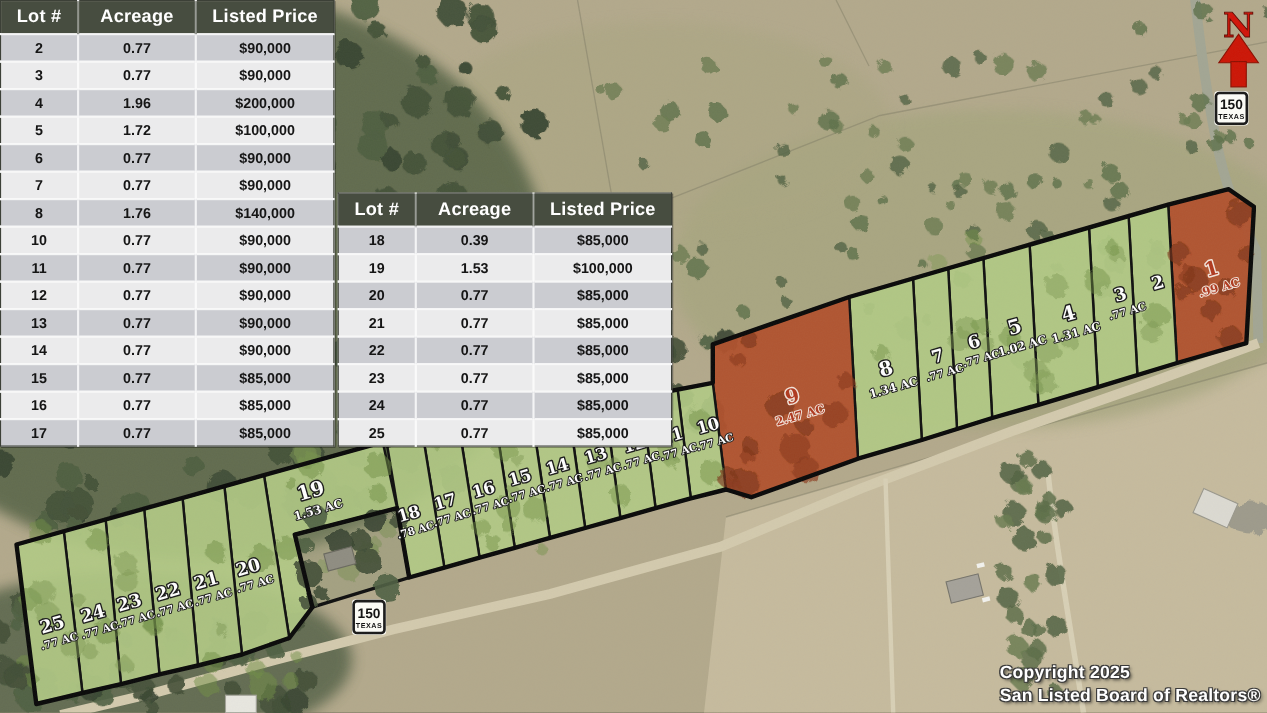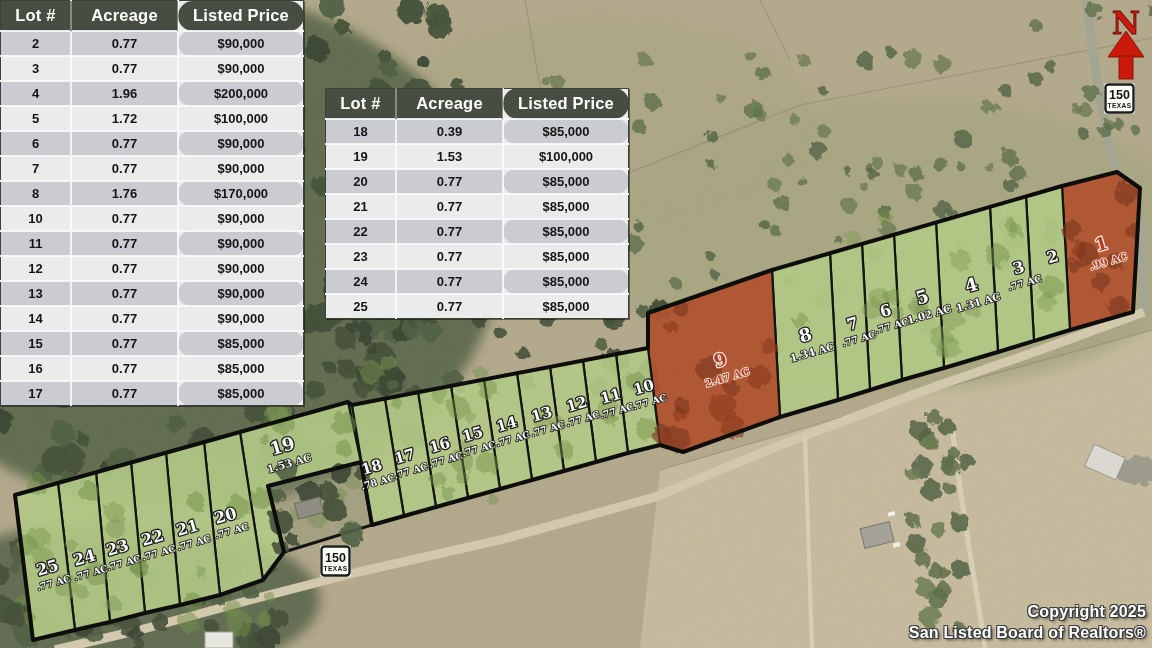--- a/index.html
+++ b/index.html
@@ -2,41 +2,41 @@
 <html><head>
 <meta charset="utf-8">
 <style>
   html,body{margin:0;padding:0;background:#222;}
   .stage{
     position:relative;width:1152px;height:648px;overflow:hidden;
     font-family:"Liberation Sans",sans-serif;background:#b3a98c;
   }
   .stage svg{position:absolute;inset:0;display:block;}
   
-  .tables{position:absolute;top:0;left:0;display:flex;gap:21px;align-items:center;}
+  .tables{position:absolute;top:0;left:0;display:flex;gap:3px;align-items:flex-end;}
   table.price{border-collapse:collapse;border:1px solid #3c4037;background:#ebebec;
     box-shadow:1px 1px 0 rgba(0,0,0,.45);}
   table.price th{
     background:#474d40;color:#ffffff;font-size:16.5px;font-weight:700;
     height:29px;padding:0 6px;border-left:2px solid rgba(255,255,255,.35);
     letter-spacing:.2px;
   }
   table.price th:first-child{border-left:none;}
   table.price td{
     height:23px;padding:0 4px;text-align:center;font-size:13px;font-weight:700;
     color:#151515;border-left:2px solid rgba(255,255,255,.75);
     border-top:2px solid rgba(250,250,250,.9);
   }
   table.price td:first-child{border-left:none;}
   table.price tbody tr:nth-child(odd){background:#cbccd1;}
   table.price tbody tr:nth-child(even){background:#ebebec;}
-  .col-lot{width:57px;} .col-acr{width:93px;} .col-price{width:112px;border-radius:15px;}
+  .col-lot{width:57px;} .col-acr{width:93px;} .col-price{width:112px;}
   
   .copyright{
-    position:absolute;right:6px;bottom:4px;text-align:right;color:#ffffff;
+    position:absolute;right:6px;bottom:4px;color:#ffffff;
     font-weight:700;font-size:16px;line-height:1.3;letter-spacing:.2px;
     text-shadow:1px 1px 0 #3a3a3a,-1px -1px 0 #3a3a3a,1px -1px 0 #3a3a3a,
                 -1px 1px 0 #3a3a3a,2px 2px 3px rgba(20,20,20,.8);
   }
   
   .lotnum,.lotacr{
     font-family:"DejaVu Serif","Liberation Serif",serif;font-weight:700;
     paint-order:stroke;stroke-linejoin:round;text-anchor:middle;
   }
   .shield-num{font-family:"Liberation Sans",sans-serif;font-weight:800;text-anchor:middle;}
@@ -771,21 +771,21 @@
             <td class="col-price">$90,000</td>
           </tr>
           <tr>
             <td class="col-lot">7</td>
             <td class="col-acr">0.77</td>
             <td class="col-price">$90,000</td>
           </tr>
           <tr>
             <td class="col-lot">8</td>
             <td class="col-acr">1.76</td>
-            <td class="col-price">$170,000</td>
+            <td class="col-price">$140,000</td>
           </tr>
           <tr>
             <td class="col-lot">10</td>
             <td class="col-acr">0.77</td>
             <td class="col-price">$90,000</td>
           </tr>
           <tr>
             <td class="col-lot">11</td>
             <td class="col-acr">0.77</td>
             <td class="col-price">$90,000</td>

